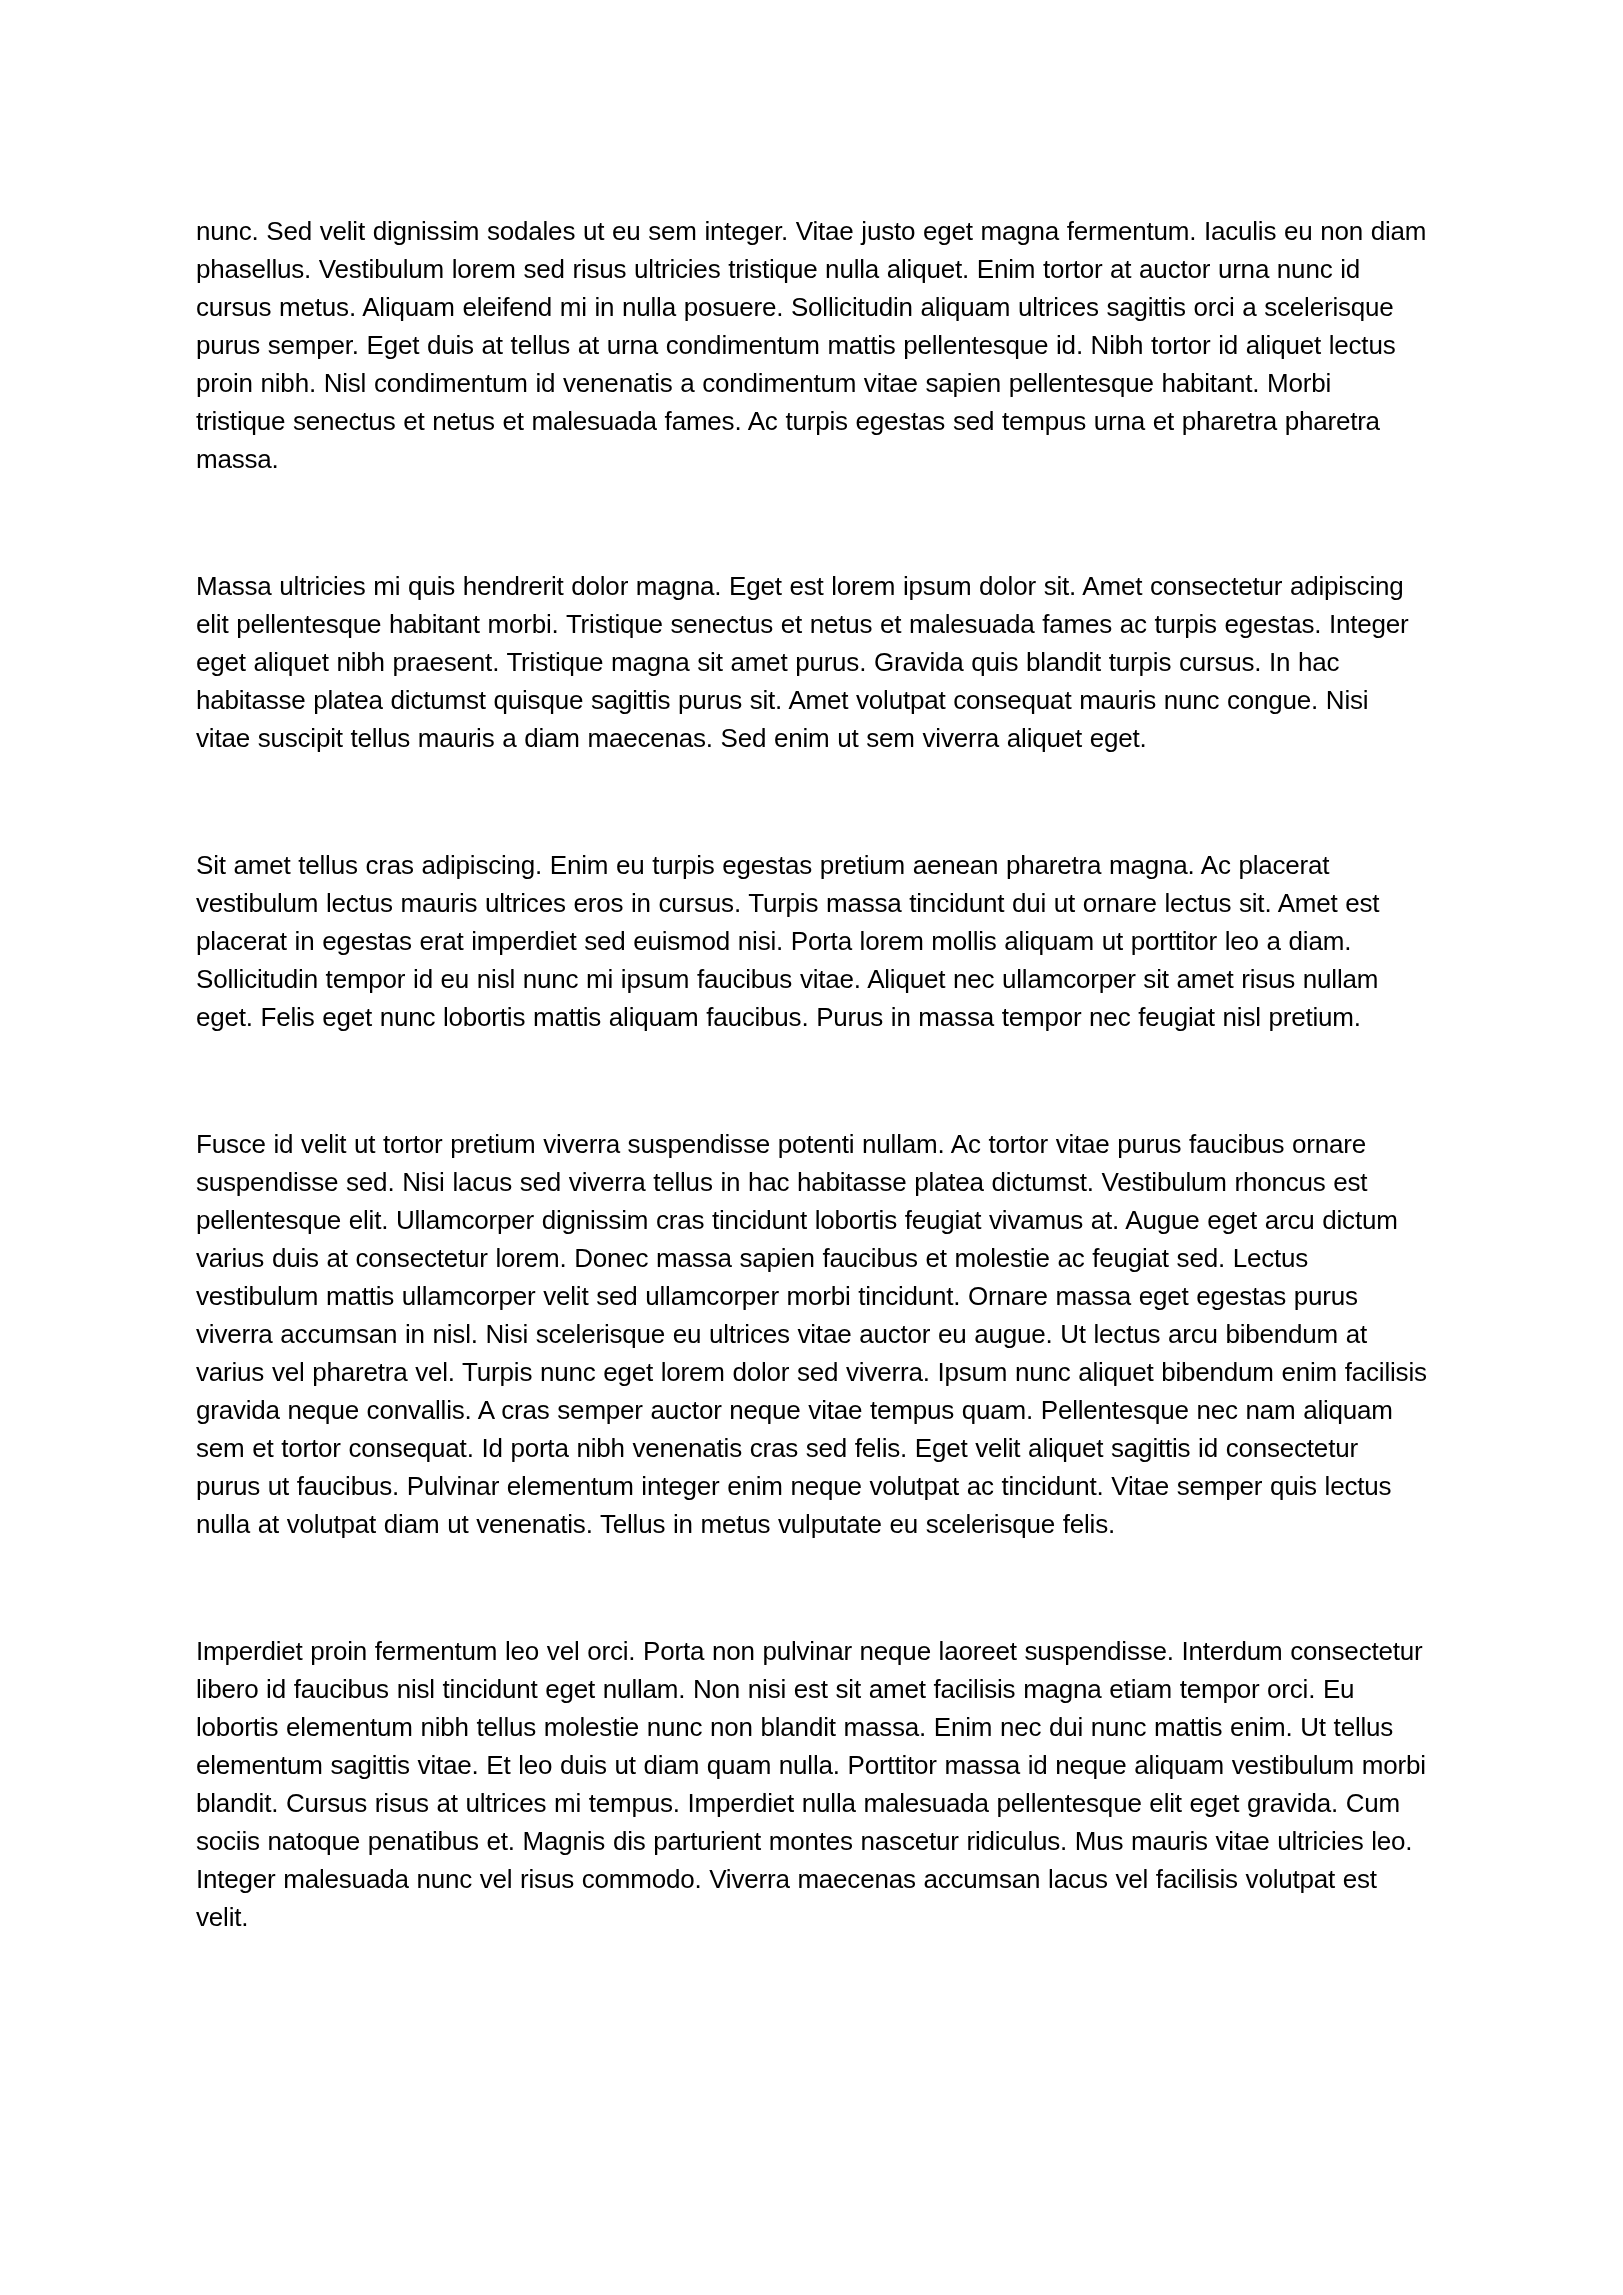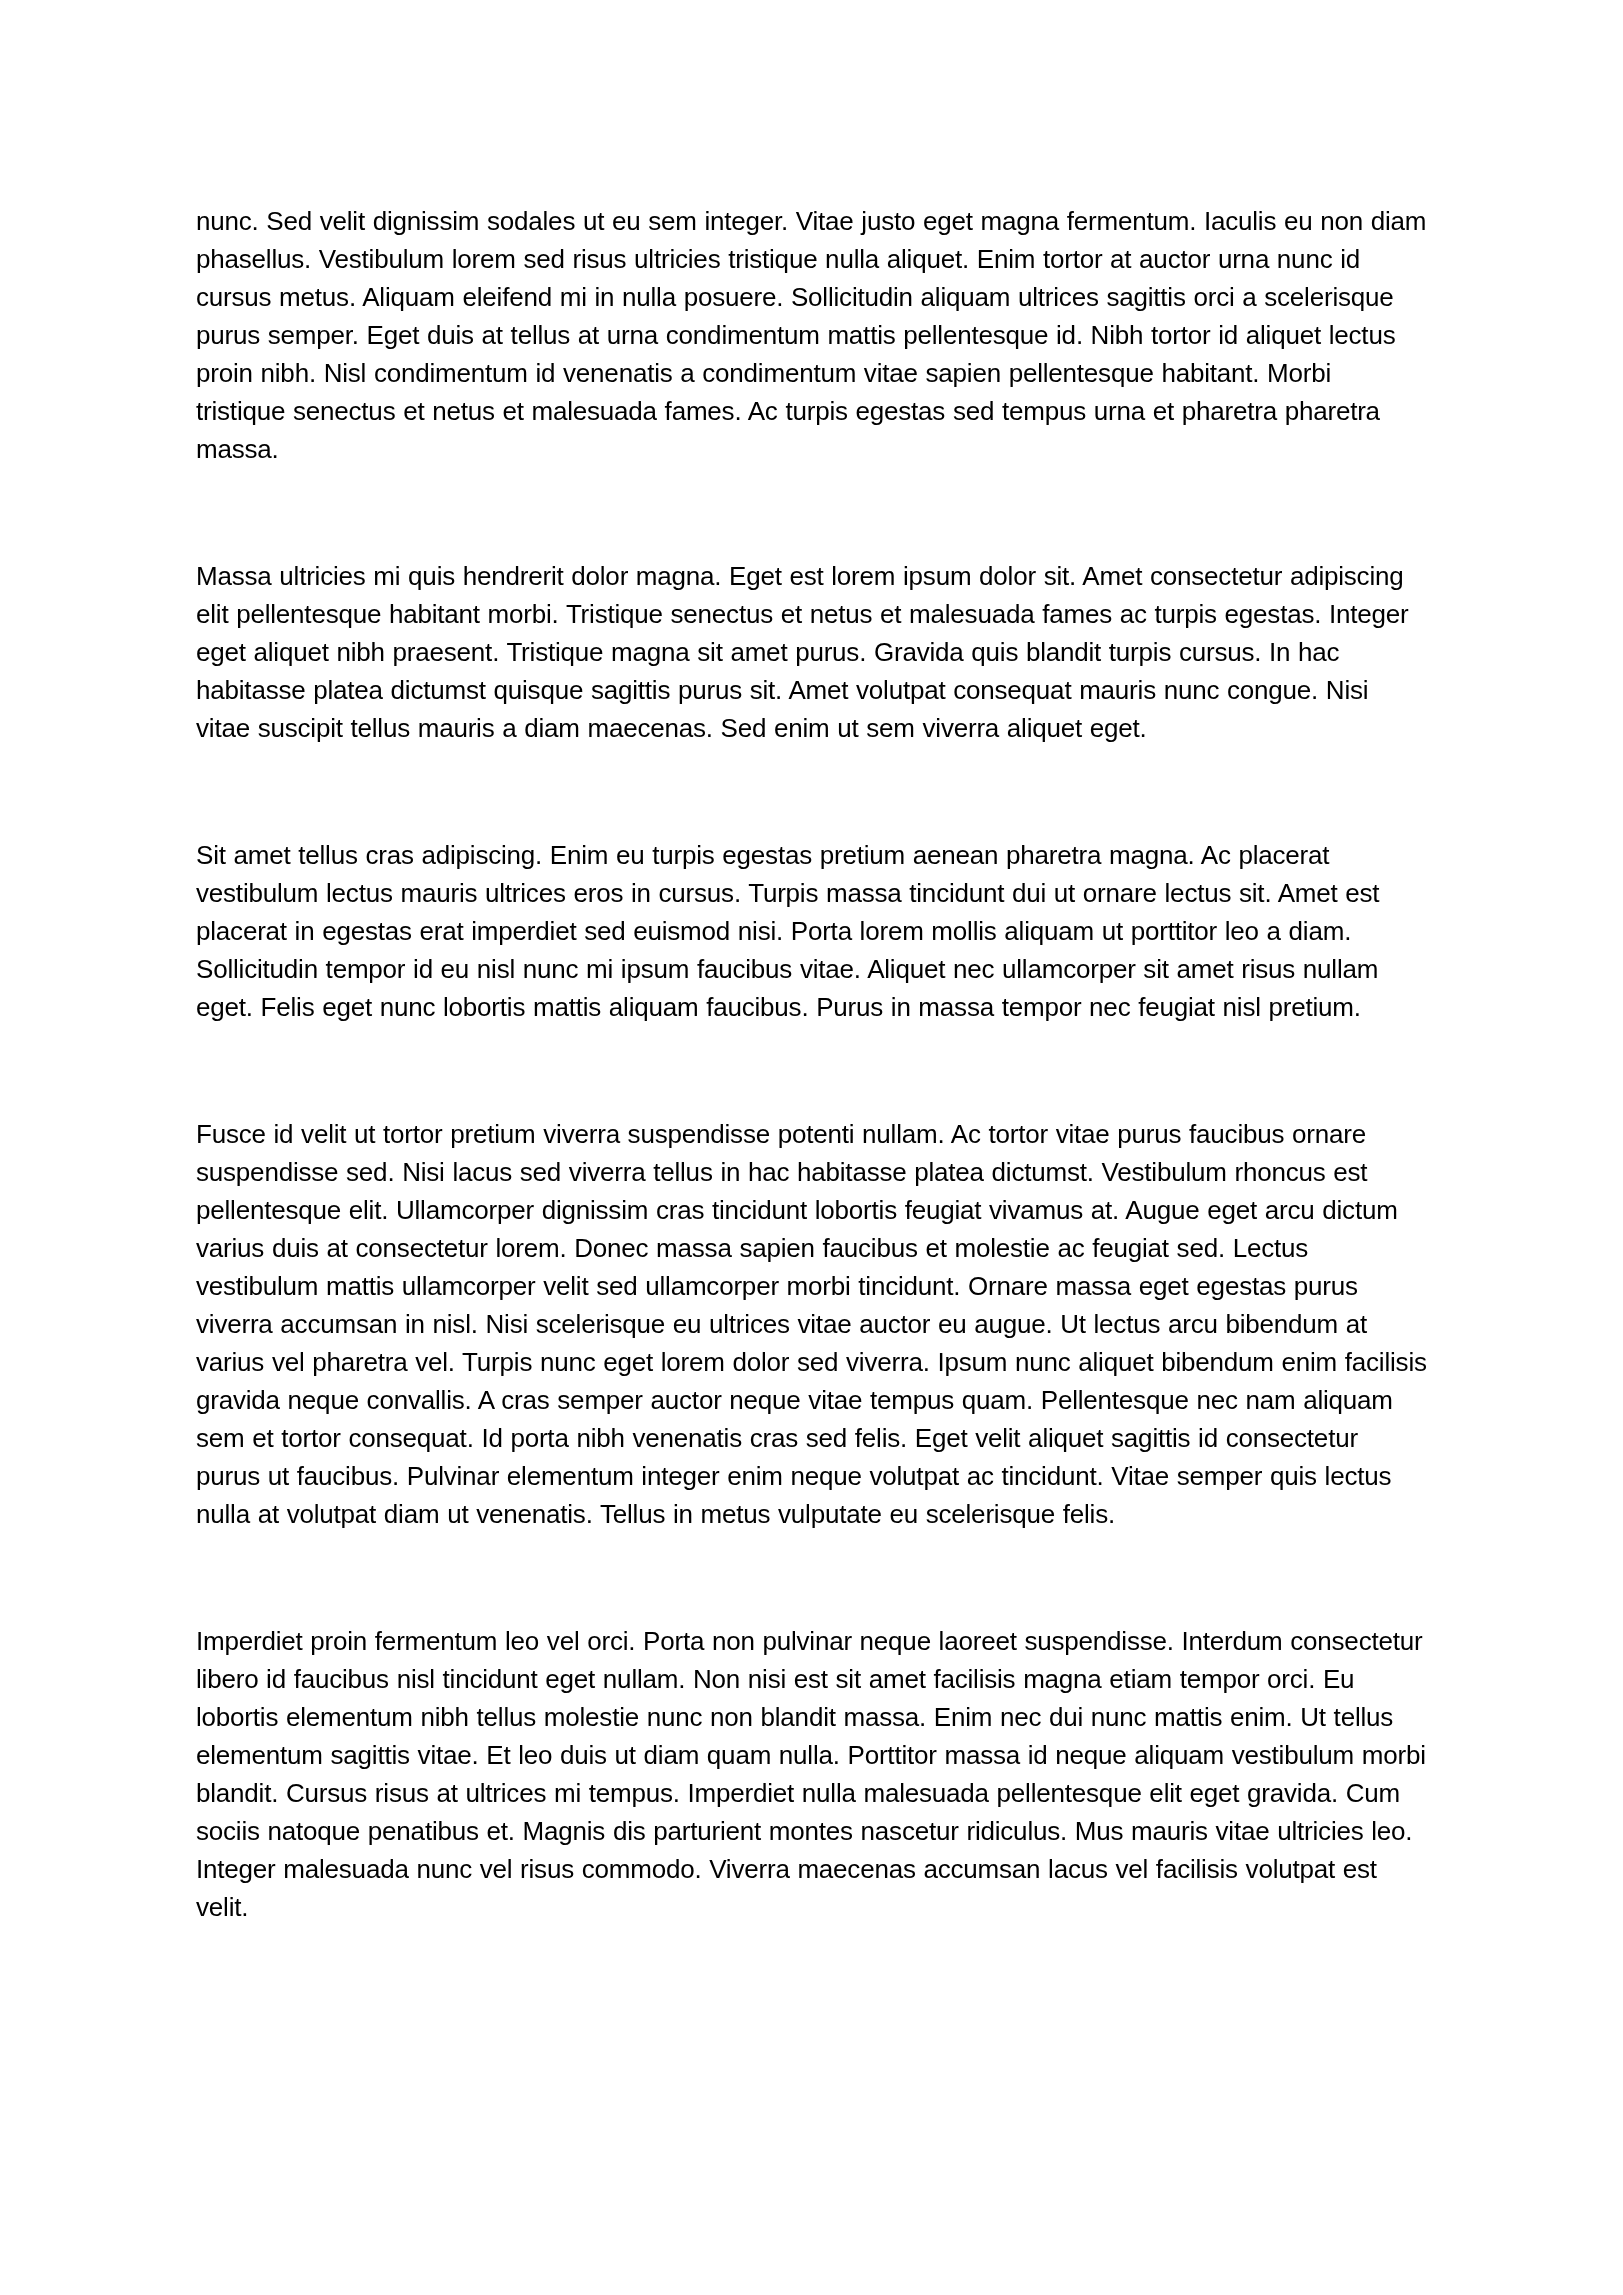--- a/index.html
+++ b/index.html
@@ -18,21 +18,21 @@
   }
   .doc-text {
     font-family: "Liberation Sans", sans-serif;
     font-size: 26px;
     line-height: 38px;
     letter-spacing: -0.2px;
     color: #000000;
     word-spacing: 0.7px;
   }
   .doc-text p {
-    margin: 0 0 89px 0;
+    margin: 10px 0 89px 0;
     text-align: left;
   }
 </style>
 </head>
 <body>
 
 <div class="page">
   <div class="doc-text">
     <p>nunc. Sed velit dignissim sodales ut eu sem integer. Vitae justo eget magna fermentum. Iaculis eu non diam phasellus. Vestibulum lorem sed risus ultricies tristique nulla aliquet. Enim tortor at auctor urna nunc id cursus metus. Aliquam eleifend mi in nulla posuere. Sollicitudin aliquam ultrices sagittis orci a scelerisque purus semper. Eget duis at tellus at urna condimentum mattis pellentesque id. Nibh tortor id aliquet lectus proin nibh. Nisl condimentum id venenatis a condimentum vitae sapien pellentesque habitant. Morbi tristique senectus et netus et malesuada fames. Ac turpis egestas sed tempus urna et pharetra pharetra massa.</p>
     <p>Massa ultricies mi quis hendrerit dolor magna. Eget est lorem ipsum dolor sit. Amet consectetur adipiscing elit pellentesque habitant morbi. Tristique senectus et netus et malesuada fames ac turpis egestas. Integer eget aliquet nibh praesent. Tristique magna sit amet purus. Gravida quis blandit turpis cursus. In hac habitasse platea dictumst quisque sagittis purus sit. Amet volutpat consequat mauris nunc congue. Nisi vitae suscipit tellus mauris a diam maecenas. Sed enim ut sem viverra aliquet eget.</p>

